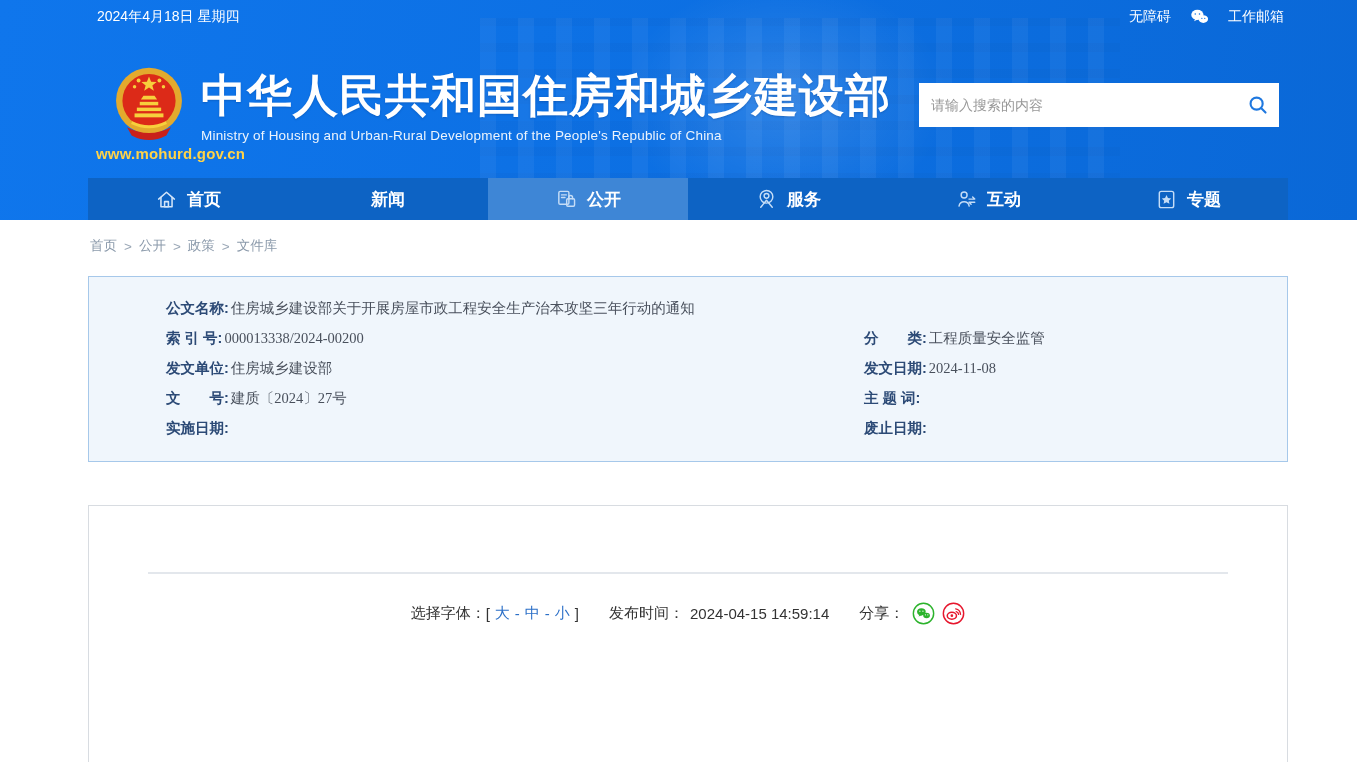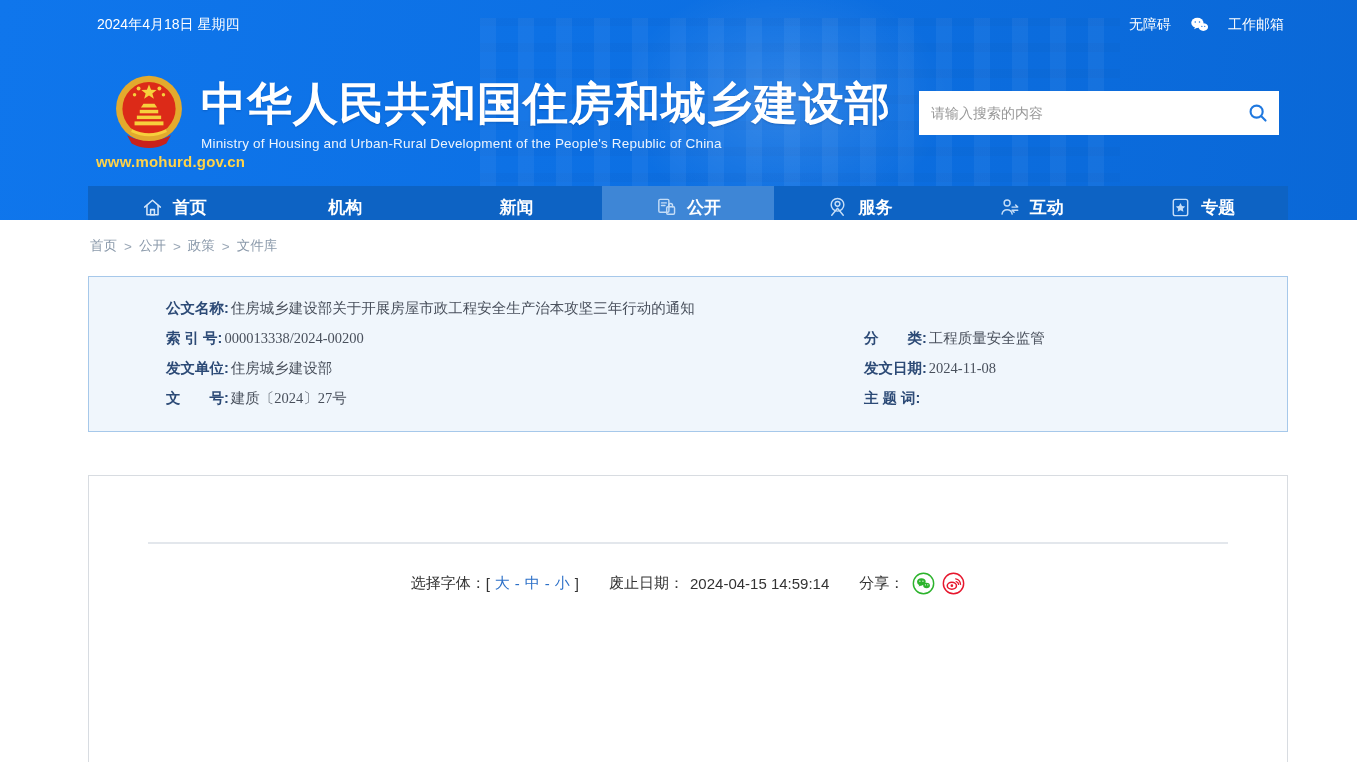--- a/index.html
+++ b/index.html
@@ -26,21 +26,21 @@
   }
   .building-glow {
     position: absolute; left: 620px; top: 0; width: 330px; height: 220px;
     background: radial-gradient(ellipse at 50% 45%, rgba(255,255,255,0.14), rgba(255,255,255,0) 70%);
     pointer-events: none;
   }
 
   .topbar { height: 33px; position: relative; z-index: 2; }
   .topbar .shell {
     height: 33px; display: flex; align-items: center; justify-content: space-between;
-    color: #fff; font-size: 14px; padding: 0 4px 0 9px; margin-top: 8px;
+    color: #fff; font-size: 14px; padding: 0 4px 0 9px;
   }
   .topbar-right { display: flex; align-items: center; gap: 18px; }
   .topbar a, .breadcrumb a, .font-size-link { text-decoration: none; cursor: pointer; }
   .topbar-link { color: #fff; }
 
   .header { height: 145px; position: relative; z-index: 2; }
   .logo-wrap { position: absolute; left: 8px; top: 33px; width: 106px; text-align: center; cursor: pointer; }
   .site-url { color: #ffd348; font-weight: bold; font-size: 15px; margin-top: 1px; letter-spacing: .2px; }
   .title-wrap { position: absolute; left: 113px; top: 40px; color: #fff; }
   .site-name { font-size: 45px; font-weight: bold; line-height: 1; letter-spacing: 1px; margin: 0;
@@ -176,23 +176,20 @@
     <nav class="nav">
       <div class="nav-item">
         <svg class="nav-icon" viewBox="0 0 24 24" fill="none" stroke="#d3e5f9" stroke-width="1.6" stroke-linejoin="round" stroke-linecap="round">
           <path d="M3.8 11.6 L12 4.4 L20.2 11.6"></path>
           <path d="M6.2 10 V19.6 H17.8 V10"></path>
           <rect x="10" y="14.2" width="4" height="5.4"></rect>
         </svg>
         <span>首页</span>
       </div>
       <div class="nav-item">
-        <span>机构</span>
-      </div>
-      <div class="nav-item">
         <span>新闻</span>
       </div>
       <div class="nav-item active">
         <svg class="nav-icon" viewBox="0 0 24 24" fill="none" stroke="#c5ddf7" stroke-width="1.5" stroke-linejoin="round" stroke-linecap="round">
           <rect x="4" y="3.5" width="10.5" height="13.5" rx="1.4"></rect>
           <path d="M6.8 7.2h5M6.8 10h3.6"></path>
           <rect x="12.2" y="11.2" width="8.2" height="7.8" rx="1.2"></rect>
           <path d="M14.3 11.2 V9.8 a2 2 0 0 1 4 0 V11.2"></path>
         </svg>
         <span>公开</span>
@@ -271,37 +268,47 @@
       <div class="meta-cell meta-cell-left">
         <span class="meta-label">文　　号:</span>
         <span class="meta-value">建质〔2024〕27号</span>
       </div>
       <div class="meta-cell meta-cell-right">
         <span class="meta-label">主 题 词:</span>
         <span class="meta-value"></span>
       </div>
     </div>
 
+    <div class="meta-row">
+      <div class="meta-cell meta-cell-left">
+        <span class="meta-label">实施日期:</span>
+        <span class="meta-value"></span>
+      </div>
+      <div class="meta-cell meta-cell-right">
+        <span class="meta-label">废止日期:</span>
+        <span class="meta-value"></span>
+      </div>
+    </div>
   </div>
 
   <div class="article-box">
     <hr class="article-divider">
 
     <div class="article-toolbar">
       <span>选择字体：</span>
       <span class="bracket">[</span>
       <a class="font-size-link">大</a>
       <span class="font-sep">-</span>
       <a class="font-size-link">中</a>
       <span class="font-sep">-</span>
       <a class="font-size-link">小</a>
       <span class="bracket">]</span>
 
       <span class="tb-gap-lg"></span>
-      <span>废止日期：</span>
+      <span>发布时间：</span>
       <span class="tb-gap-sm"></span>
       <span>2024-04-15 14:59:14</span>
 
       <span class="tb-gap-lg"></span>
       <span>分享：</span>
       <span class="share-icons">
         <svg class="share-icon" viewBox="0 0 24 24">
           <circle cx="12" cy="12" r="10.6" fill="#ffffff" stroke="#2cb32c" stroke-width="1.5"></circle>
           <ellipse cx="9.8" cy="10.3" rx="4.5" ry="3.7" fill="#2cb32c"></ellipse>
           <path d="M6.8 15.2 L8.2 12.6 L10.4 13.8 Z" fill="#2cb32c"></path>

